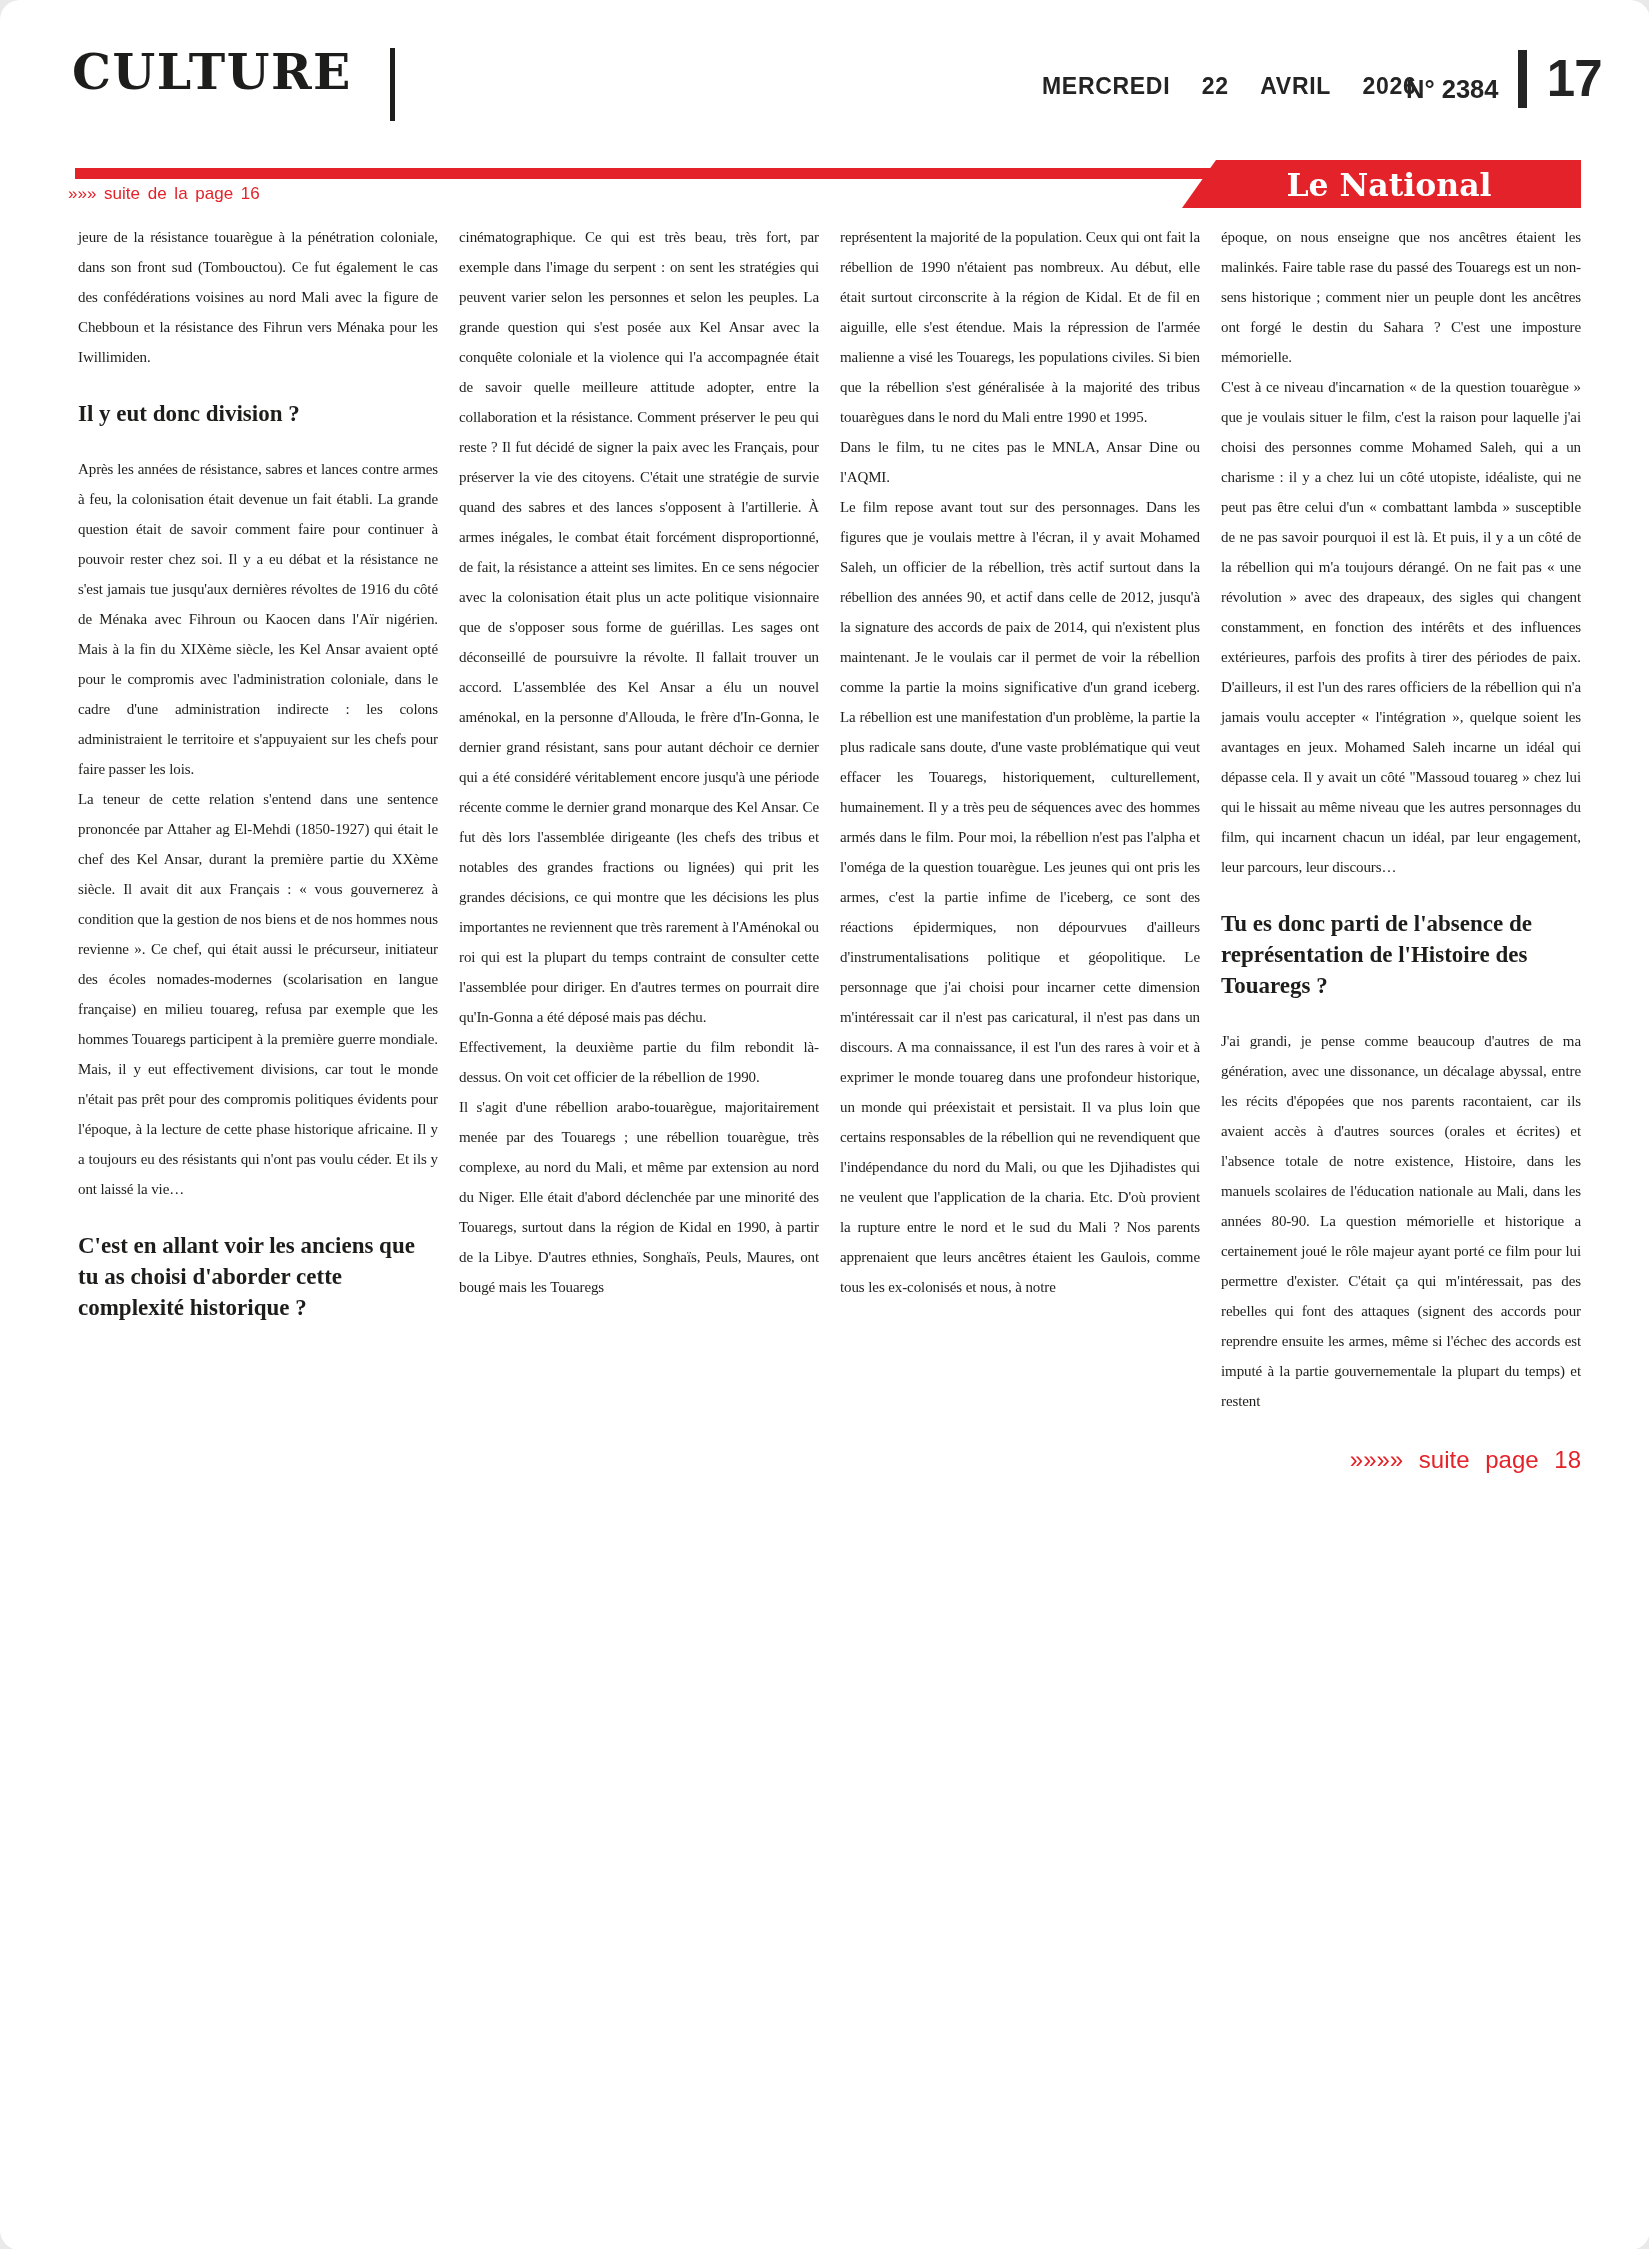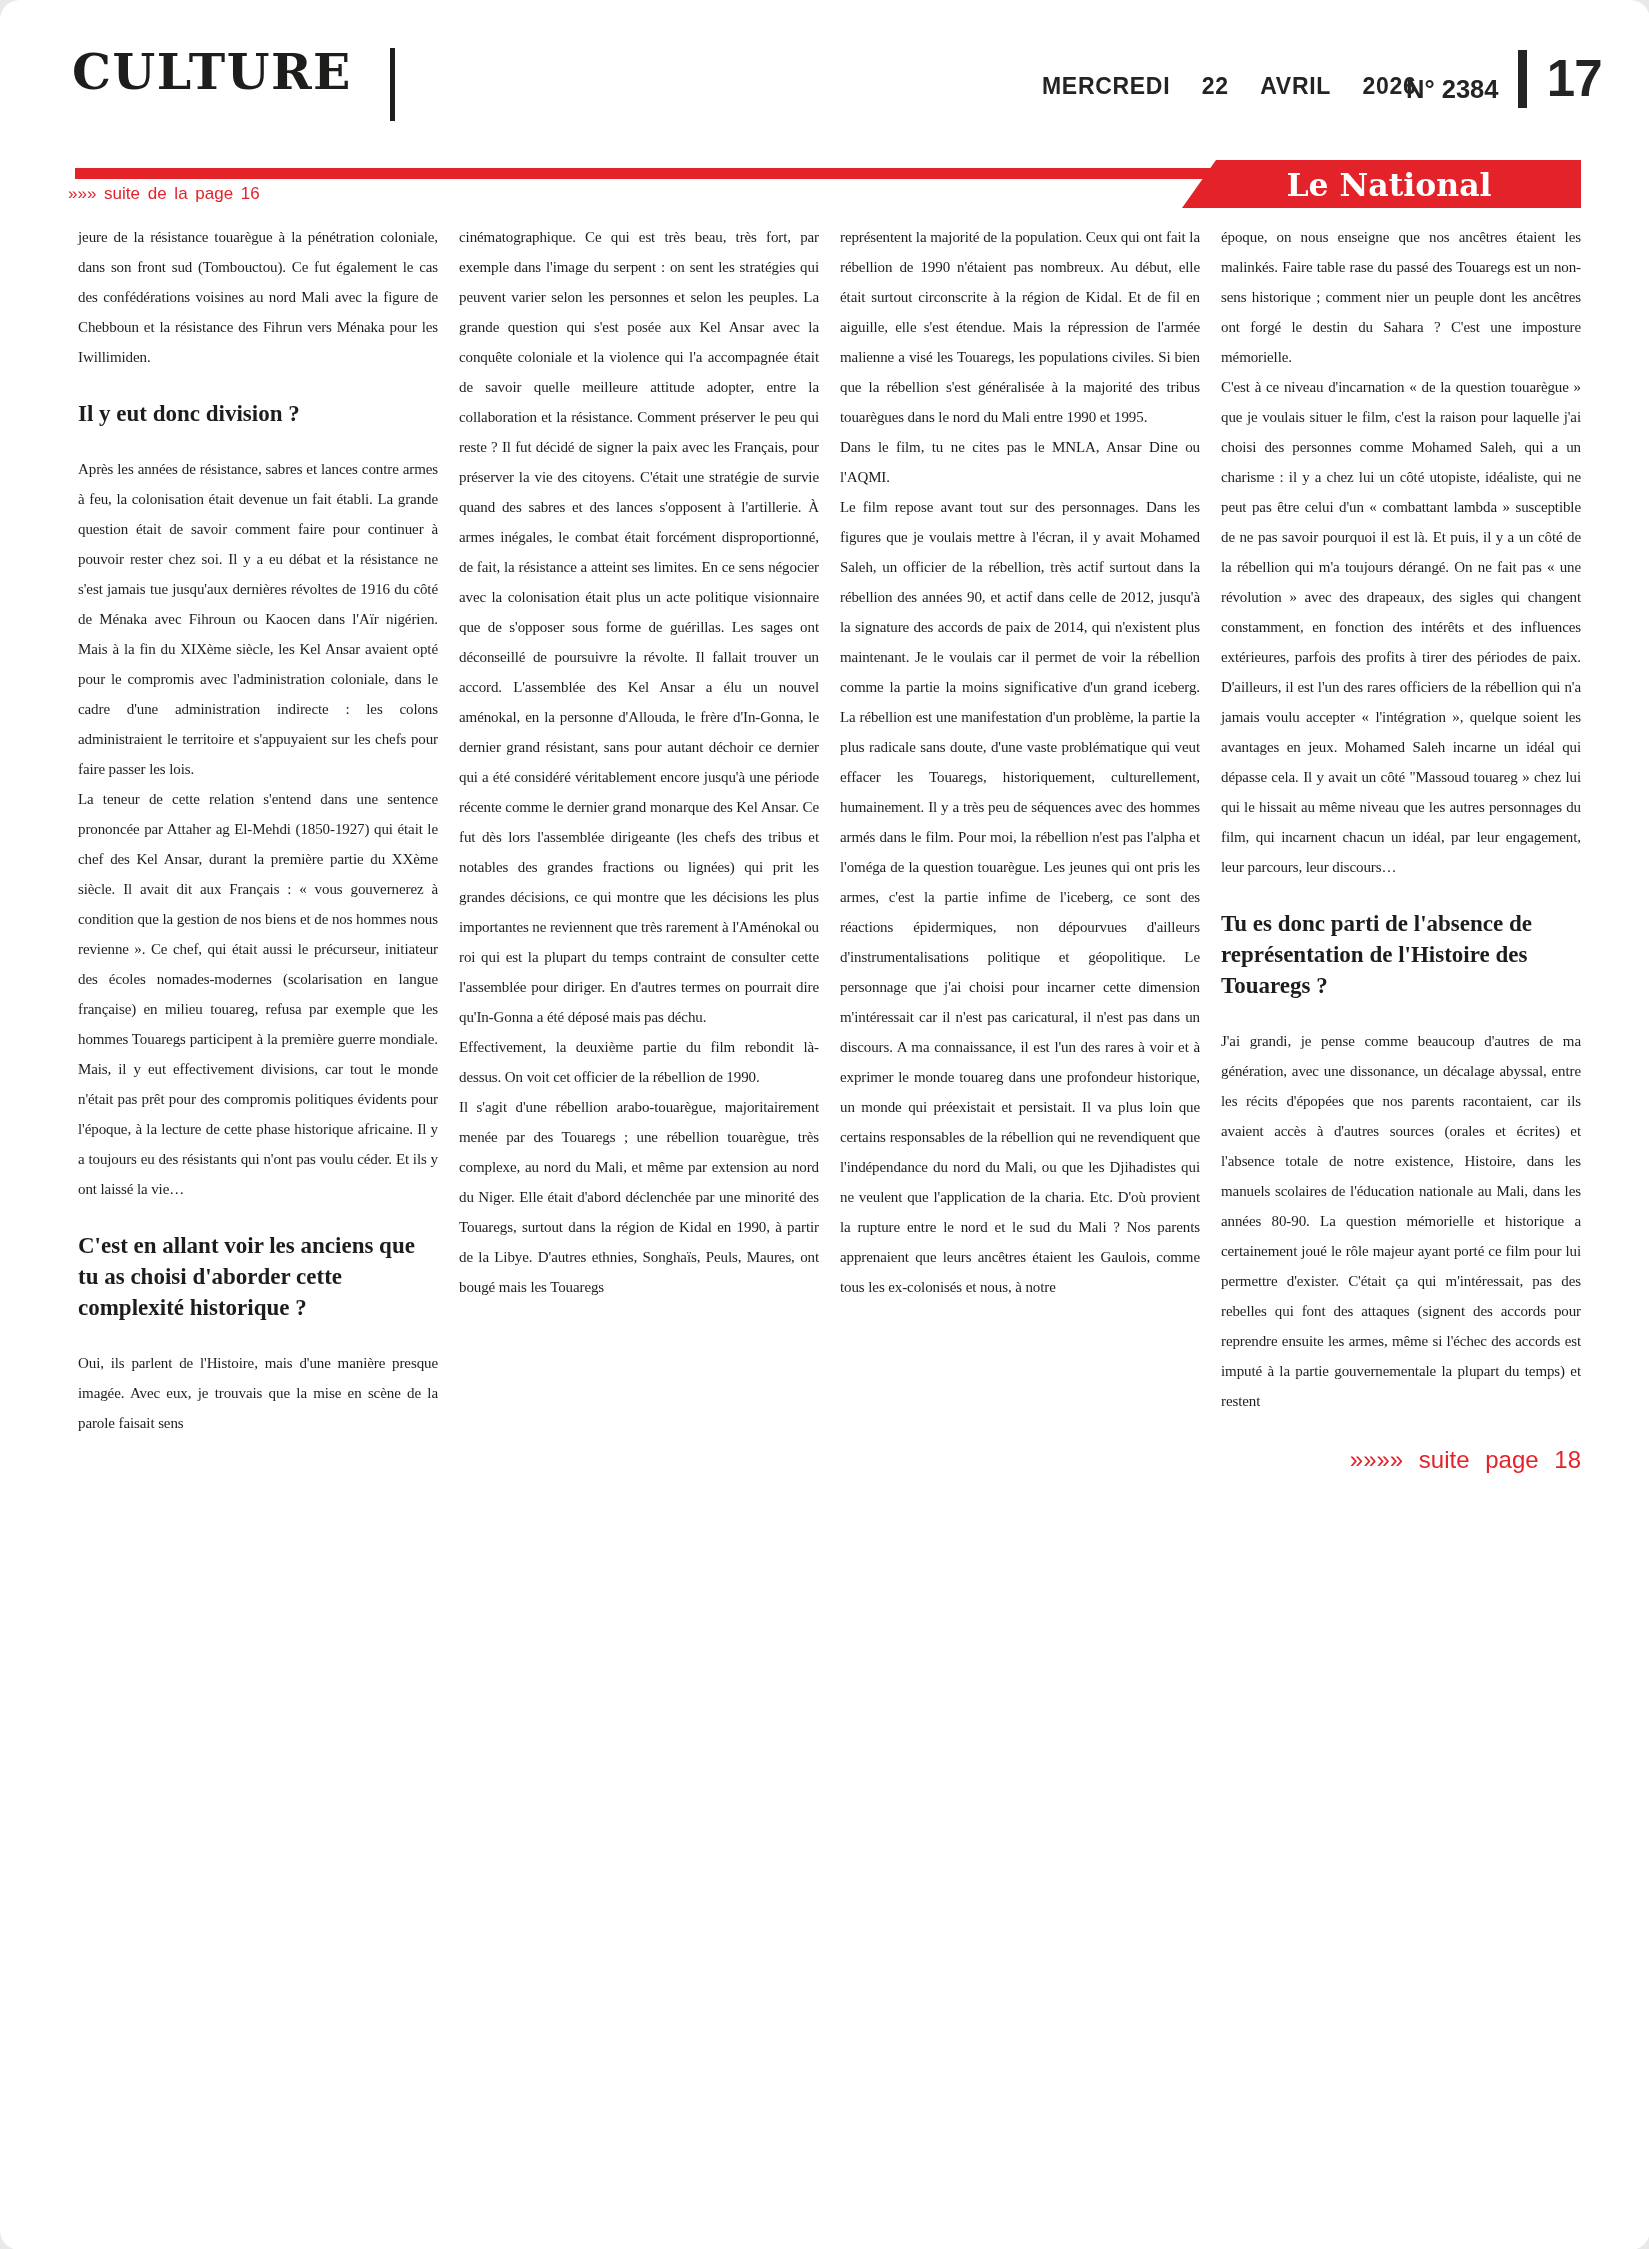--- a/index.html
+++ b/index.html
@@ -176,21 +176,20 @@
 
   <div class="continuation-top">»»» suite de la page 16</div>
 
   <div class="columns">
       <div class="col">
         <p class="body">jeure de la résistance touarègue à la pénétration coloniale, dans son front sud (Tombouctou). Ce fut également le cas des confédérations voisines au nord Mali avec la figure de Chebboun et la résistance des Fihrun vers Ménaka pour les Iwillimiden.</p>
         <p class="question">Il y eut donc division ?</p>
         <p class="body">Après les années de résistance, sabres et lances contre armes à feu, la colonisation était devenue un fait établi. La grande question était de savoir comment faire pour continuer à pouvoir rester chez soi. Il y a eu débat et la résistance ne s'est jamais tue jusqu'aux dernières révoltes de 1916 du côté de Ménaka avec Fihroun ou Kaocen dans l'Aïr nigérien. Mais à la fin du XIXème siècle, les Kel Ansar avaient opté pour le compromis avec l'administration coloniale, dans le cadre d'une administration indirecte : les colons administraient le territoire et s'appuyaient sur les chefs pour faire passer les lois.</p>
         <p class="body">La teneur de cette relation s'entend dans une sentence prononcée par Attaher ag El-Mehdi (1850-1927) qui était le chef des Kel Ansar, durant la première partie du XXème siècle. Il avait dit aux Français : « vous gouvernerez à condition que la gestion de nos biens et de nos hommes nous revienne ». Ce chef, qui était aussi le précurseur, initiateur des écoles nomades-modernes (scolarisation en langue française) en milieu touareg, refusa par exemple que les hommes Touaregs participent à la première guerre mondiale. Mais, il y eut effectivement divisions, car tout le monde n'était pas prêt pour des compromis politiques évidents pour l'époque, à la lecture de cette phase historique africaine. Il y a toujours eu des résistants qui n'ont pas voulu céder. Et ils y ont laissé la vie…</p>
         <p class="question">C'est en allant voir les anciens que tu as choisi d'aborder cette complexité historique ?</p>
-        <p class="body">Oui, ils parlent de l'Histoire, mais d'une manière presque imagée. Avec eux, je trouvais que la mise en scène de la parole faisait sens</p>
       </div>
       <div class="col">
         <p class="body">cinématographique. Ce qui est très beau, très fort, par exemple dans l'image du serpent : on sent les stratégies qui peuvent varier selon les personnes et selon les peuples. La grande question qui s'est posée aux Kel Ansar avec la conquête coloniale et la violence qui l'a accompagnée était de savoir quelle meilleure attitude adopter, entre la collaboration et la résistance. Comment préserver le peu qui reste ? Il fut décidé de signer la paix avec les Français, pour préserver la vie des citoyens. C'était une stratégie de survie quand des sabres et des lances s'opposent à l'artillerie. À armes inégales, le combat était forcément disproportionné, de fait, la résistance a atteint ses limites. En ce sens négocier avec la colonisation était plus un acte politique visionnaire que de s'opposer sous forme de guérillas. Les sages ont déconseillé de poursuivre la révolte. Il fallait trouver un accord. L'assemblée des Kel Ansar a élu un nouvel aménokal, en la personne d'Allouda, le frère d'In-Gonna, le dernier grand résistant, sans pour autant déchoir ce dernier qui a été considéré véritablement encore jusqu'à une période récente comme le dernier grand monarque des Kel Ansar. Ce fut dès lors l'assemblée dirigeante (les chefs des tribus et notables des grandes fractions ou lignées) qui prit les grandes décisions, ce qui montre que les décisions les plus importantes ne reviennent que très rarement à l'Aménokal ou roi qui est la plupart du temps contraint de consulter cette l'assemblée pour diriger. En d'autres termes on pourrait dire qu'In-Gonna a été déposé mais pas déchu.</p>
         <p class="body">Effectivement, la deuxième partie du film rebondit là-dessus. On voit cet officier de la rébellion de 1990.</p>
         <p class="body">Il s'agit d'une rébellion arabo-touarègue, majoritairement menée par des Touaregs ; une rébellion touarègue, très complexe, au nord du Mali, et même par extension au nord du Niger. Elle était d'abord déclenchée par une minorité des Touaregs, surtout dans la région de Kidal en 1990, à partir de la Libye. D'autres ethnies, Songhaïs, Peuls, Maures, ont bougé mais les Touaregs</p>
       </div>
       <div class="col">
         <p class="body">représentent la majorité de la population. Ceux qui ont fait la rébellion de 1990 n'étaient pas nombreux. Au début, elle était surtout circonscrite à la région de Kidal. Et de fil en aiguille, elle s'est étendue. Mais la répression de l'armée malienne a visé les Touaregs, les populations civiles. Si bien que la rébellion s'est généralisée à la majorité des tribus touarègues dans le nord du Mali entre 1990 et 1995.</p>
         <p class="body">Dans le film, tu ne cites pas le MNLA, Ansar Dine ou l'AQMI.</p>
         <p class="body">Le film repose avant tout sur des personnages. Dans les figures que je voulais mettre à l'écran, il y avait Mohamed Saleh, un officier de la rébellion, très actif surtout dans la rébellion des années 90, et actif dans celle de 2012, jusqu'à la signature des accords de paix de 2014, qui n'existent plus maintenant. Je le voulais car il permet de voir la rébellion comme la partie la moins significative d'un grand iceberg. La rébellion est une manifestation d'un problème, la partie la plus radicale sans doute, d'une vaste problématique qui veut effacer les Touaregs, historiquement, culturellement, humainement. Il y a très peu de séquences avec des hommes armés dans le film. Pour moi, la rébellion n'est pas l'alpha et l'oméga de la question touarègue. Les jeunes qui ont pris les armes, c'est la partie infime de l'iceberg, ce sont des réactions épidermiques, non dépourvues d'ailleurs d'instrumentalisations politique et géopolitique. Le personnage que j'ai choisi pour incarner cette dimension m'intéressait car il n'est pas caricatural, il n'est pas dans un discours. A ma connaissance, il est l'un des rares à voir et à exprimer le monde touareg dans une profondeur historique, un monde qui préexistait et persistait. Il va plus loin que certains responsables de la rébellion qui ne revendiquent que l'indépendance du nord du Mali, ou que les Djihadistes qui ne veulent que l'application de la charia. Etc. D'où provient la rupture entre le nord et le sud du Mali ? Nos parents apprenaient que leurs ancêtres étaient les Gaulois, comme tous les ex-colonisés et nous, à notre</p>

